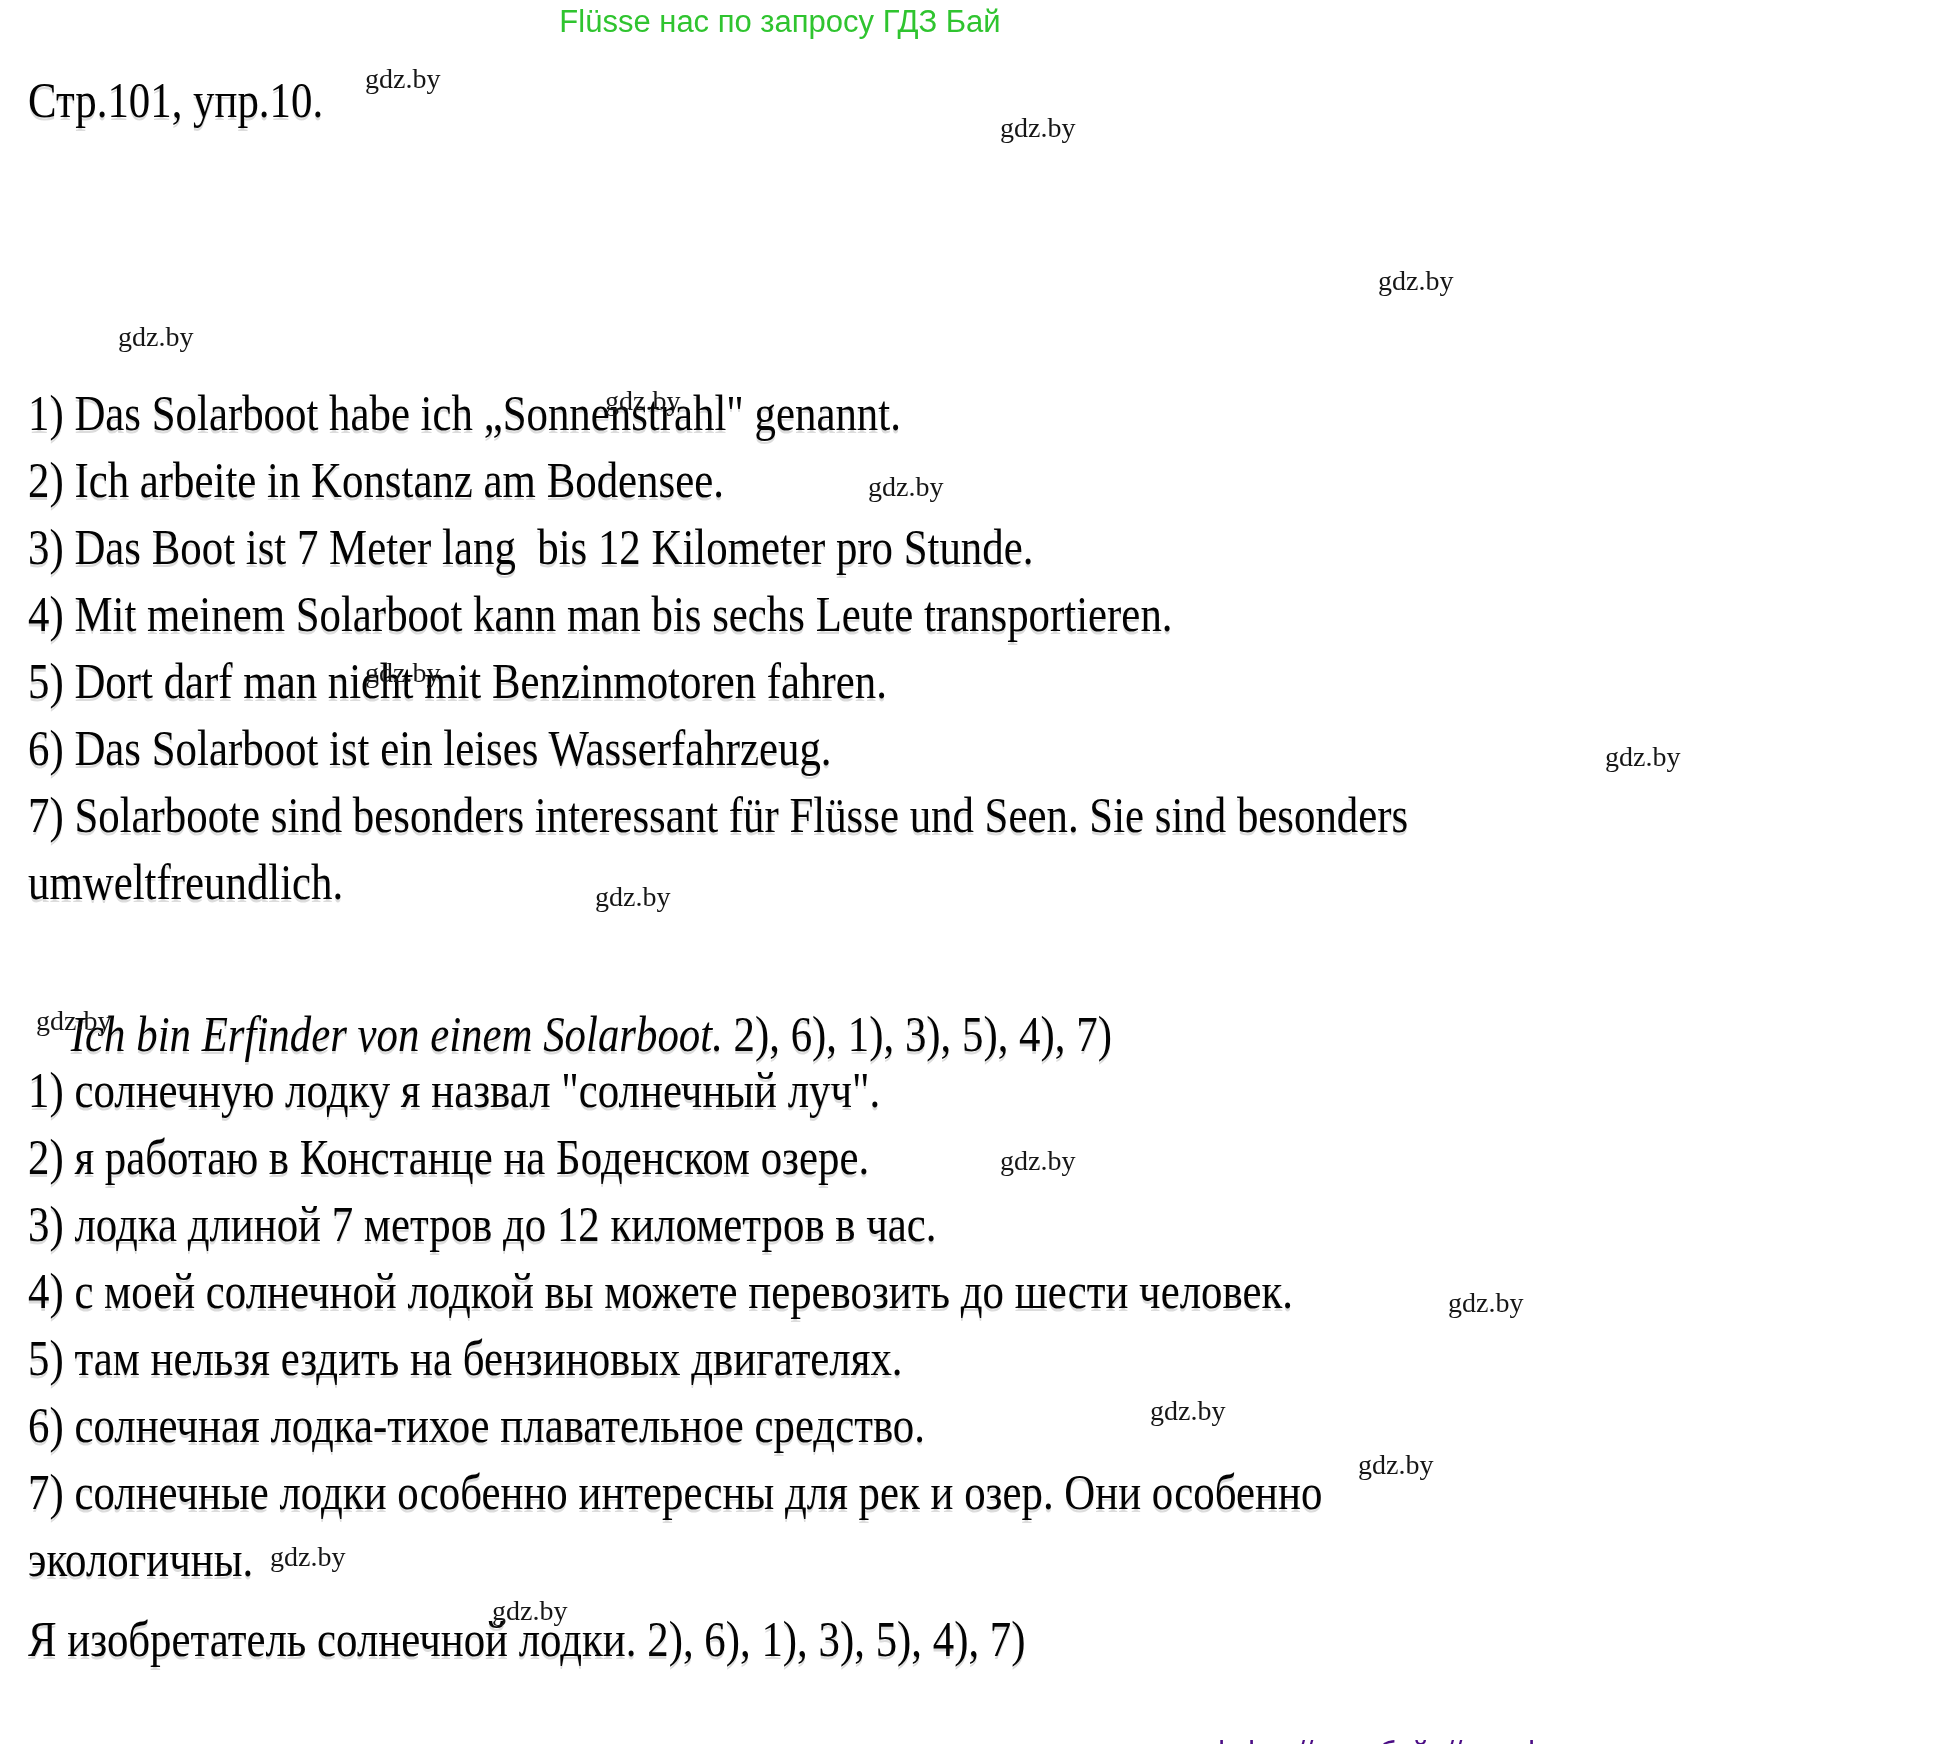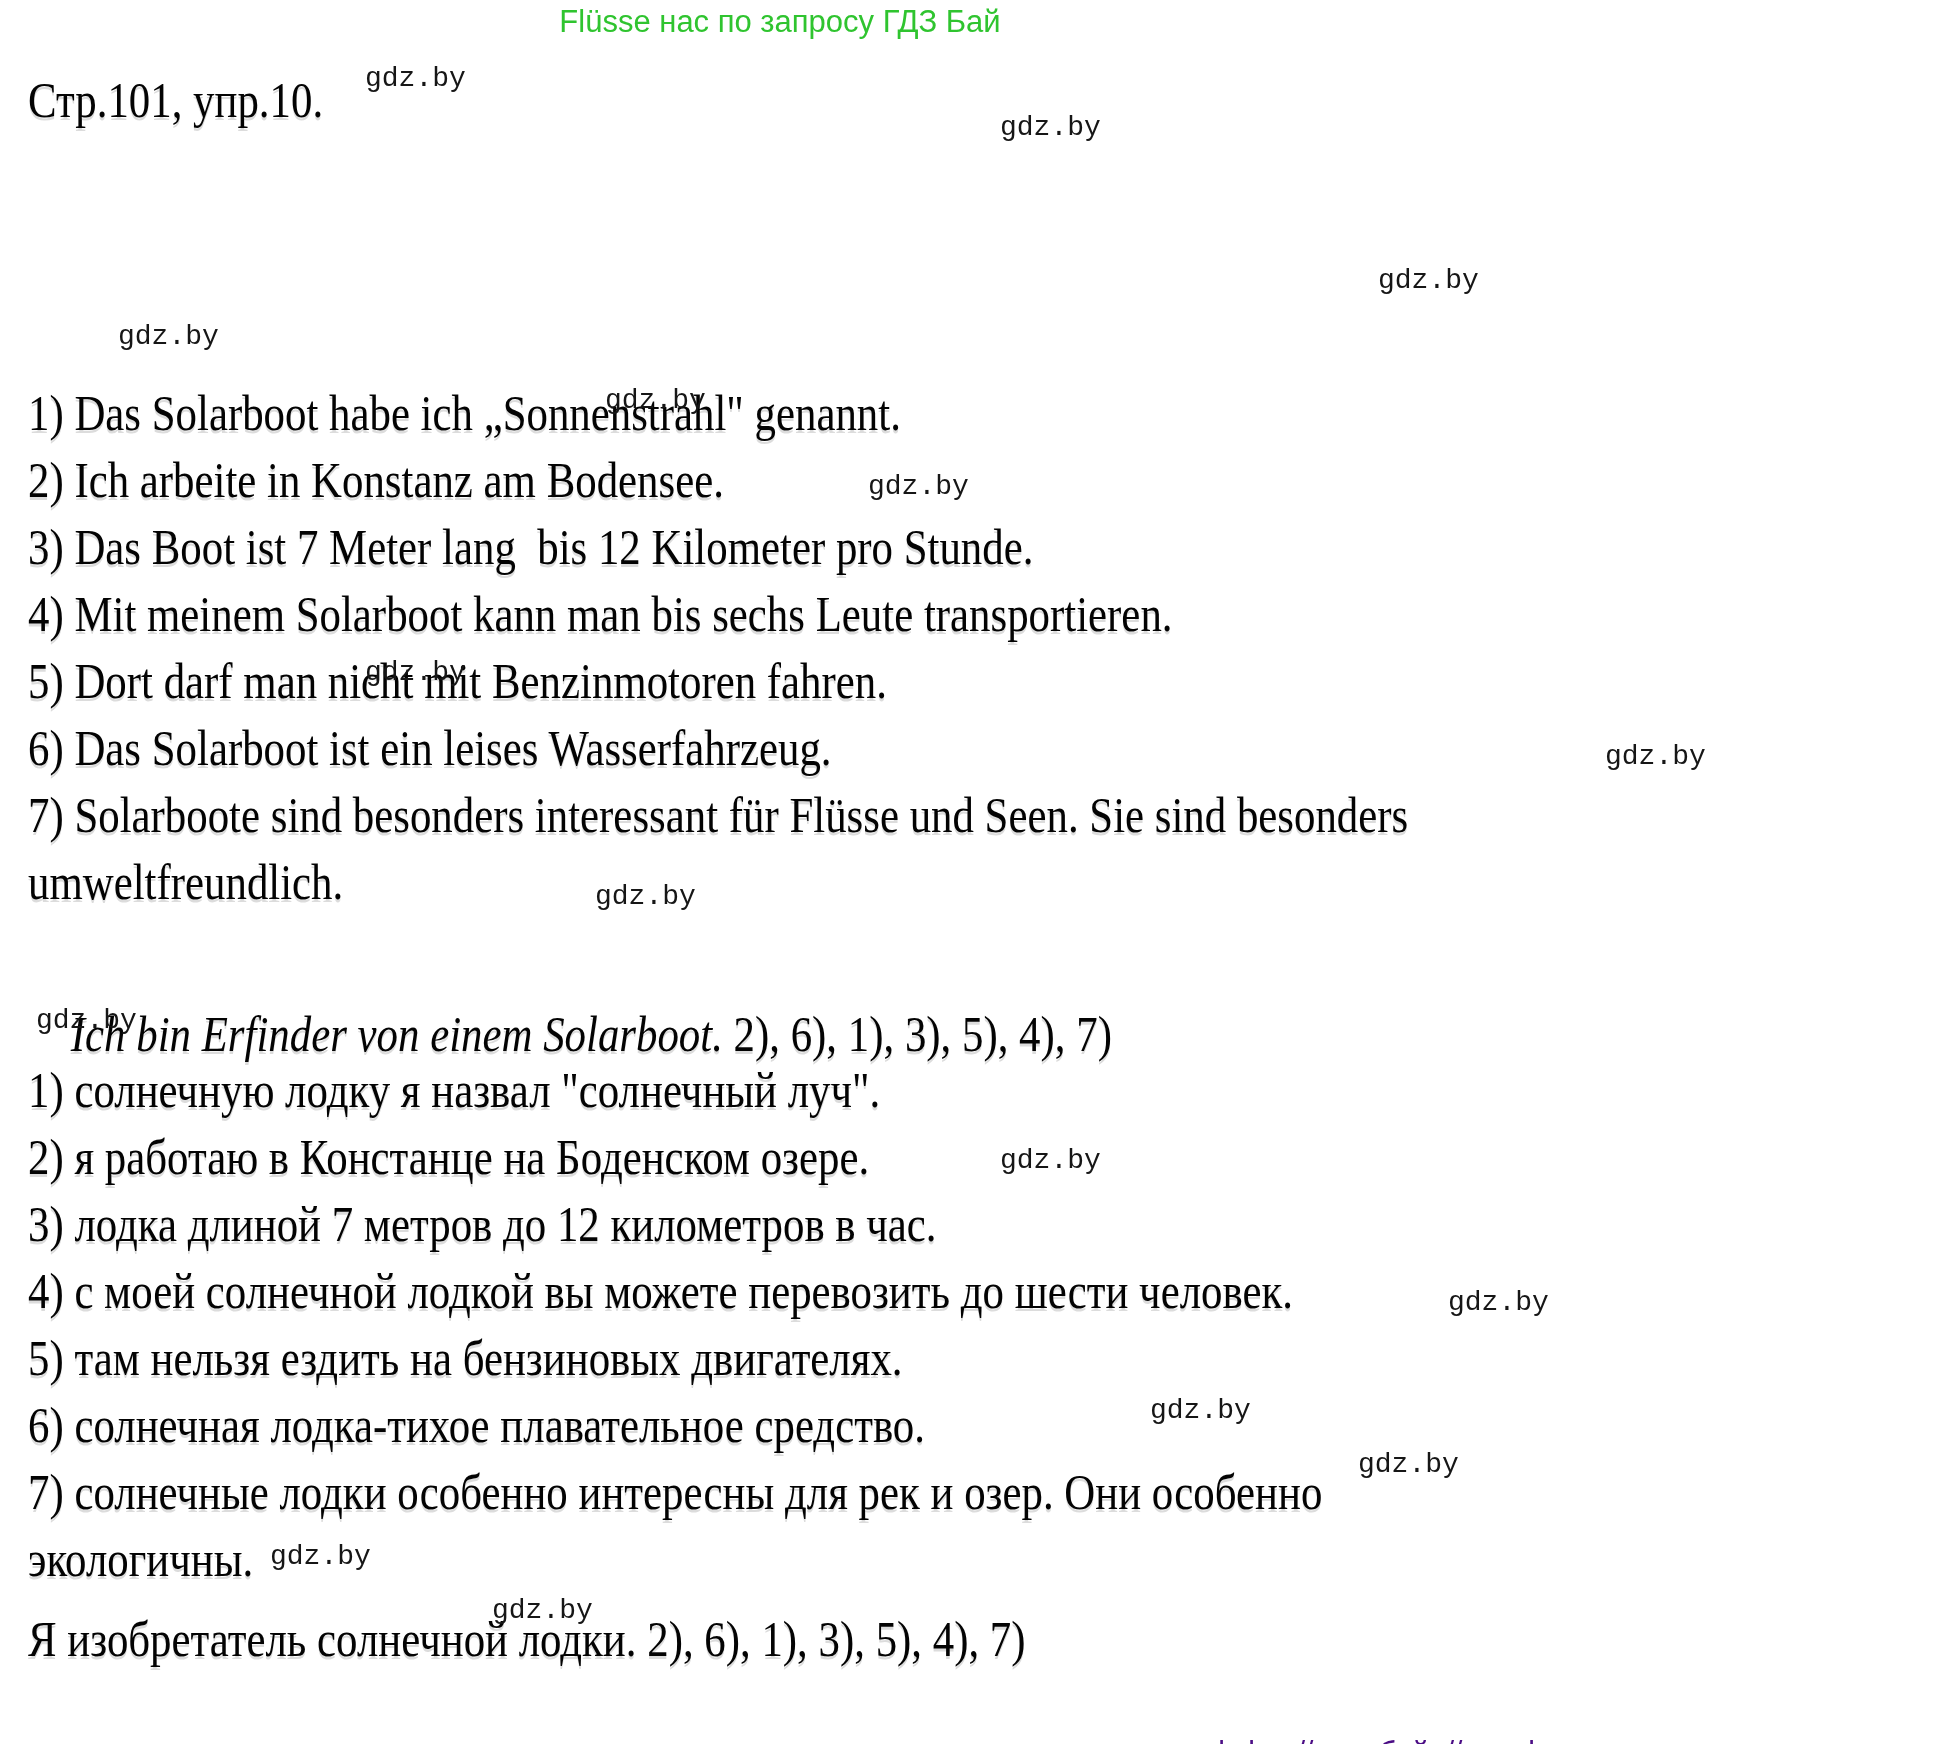--- a/index.html
+++ b/index.html
@@ -57,21 +57,21 @@
     text-align: right;
     font-family: "Liberation Sans", sans-serif;
     font-size: 30px;
     line-height: 40px;
     white-space: pre;
     color: #4b0d85;
     margin-top: 40px;
   }
   .wm {
     position: absolute;
-    font-family: Liberation Mono, monospace;
+    font-family: Liberation Serif, serif;
     font-size: 28px;
     line-height: 30px;
     color: #161616;
   }
 </style>
 </head>
 <body>
 
 <div class="page">
 

